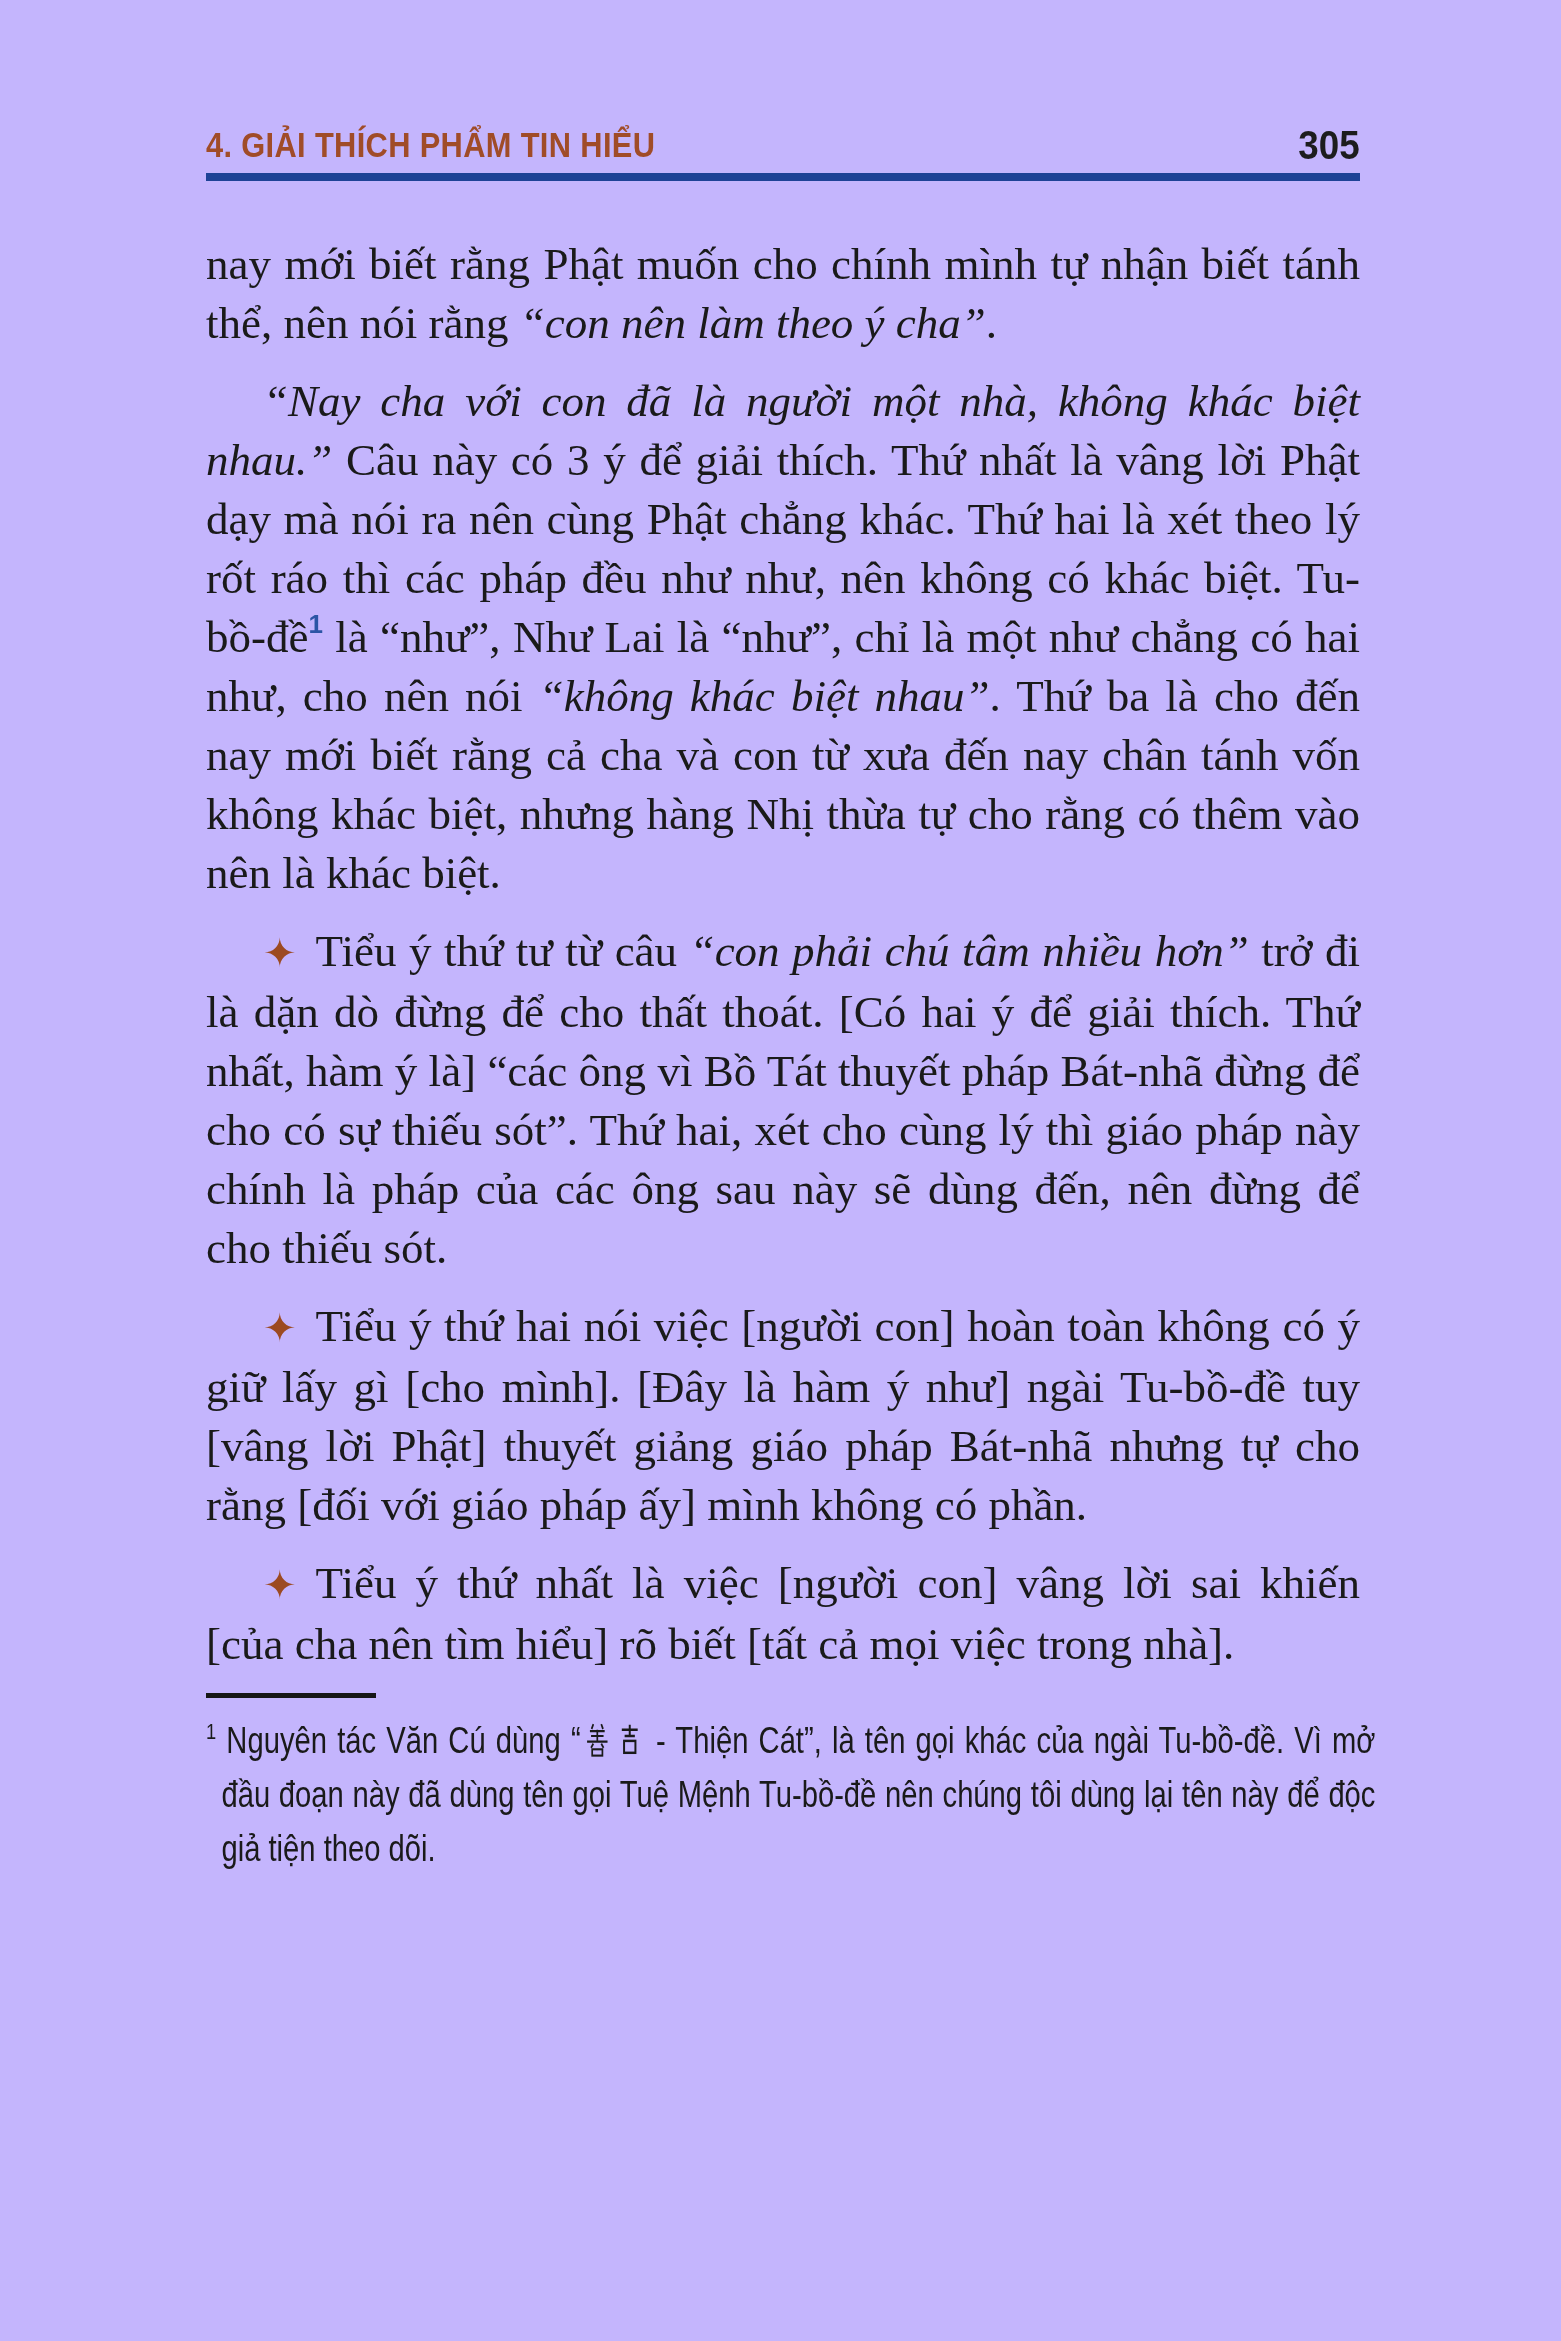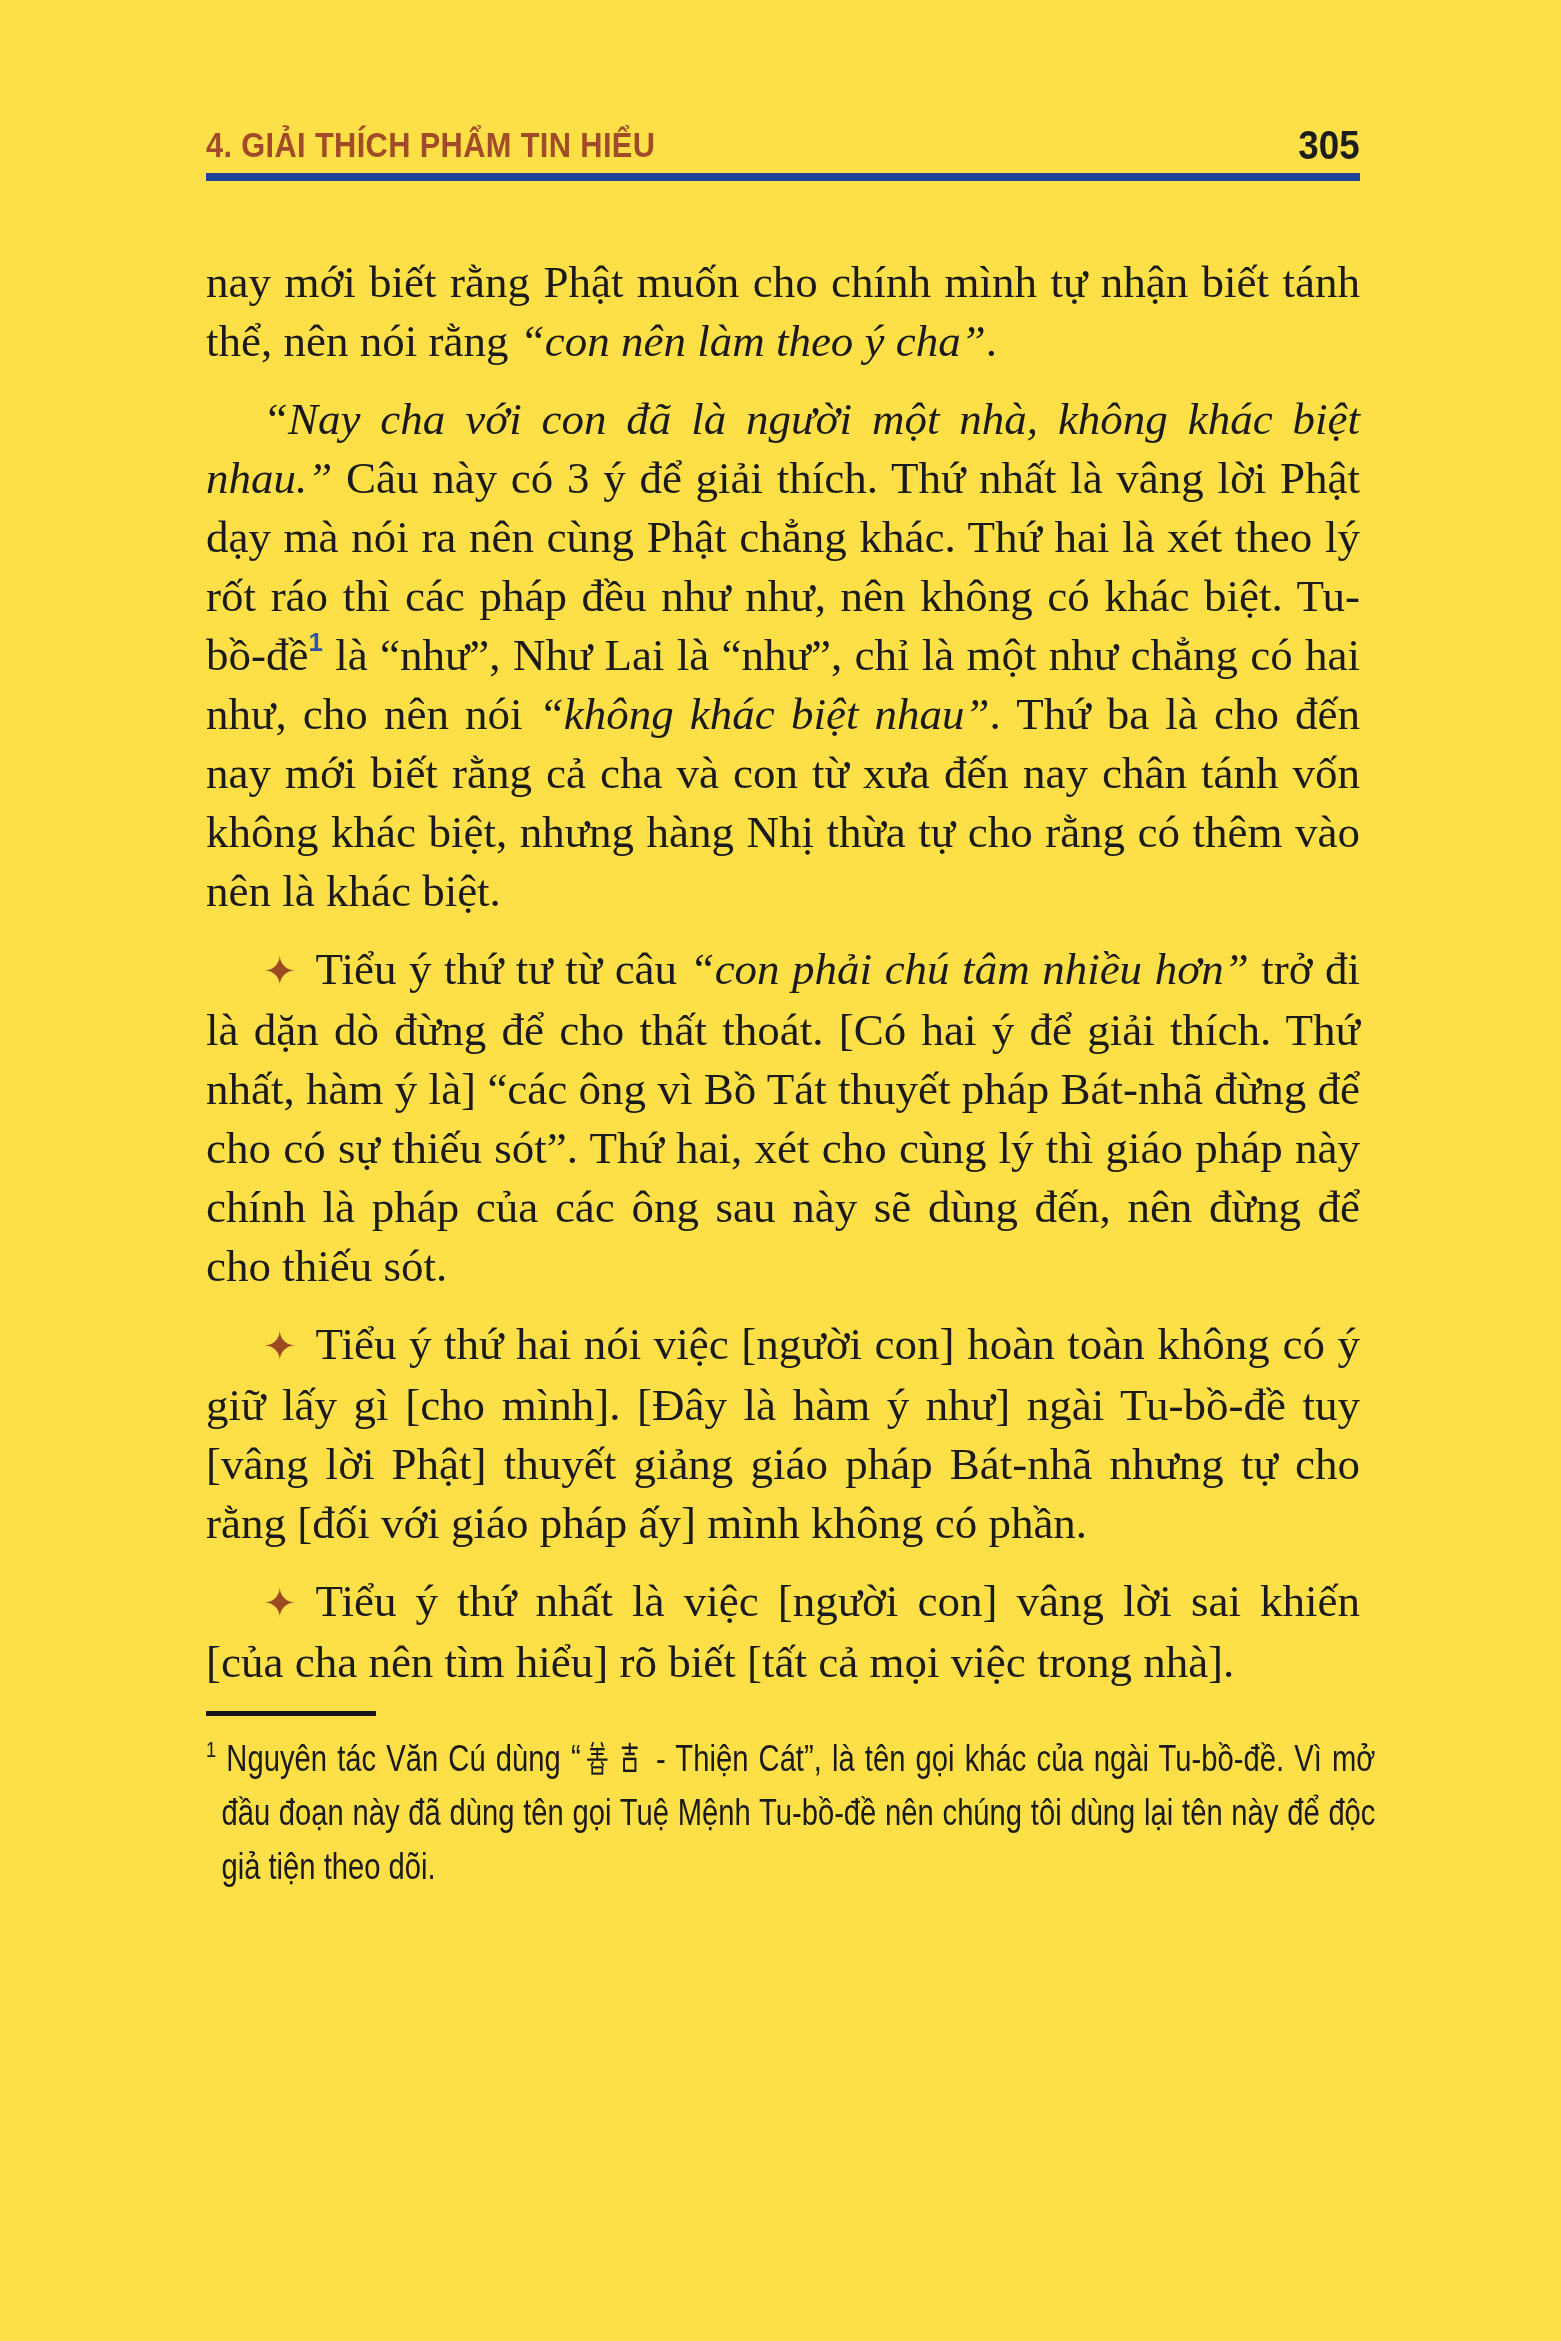--- a/index.html
+++ b/index.html
@@ -1,19 +1,19 @@
 <!DOCTYPE html>
 <html style="font-size:14px"><head>
 <meta charset="utf-8">
 <style>
   html,body { margin:0; padding:0; background:#e8e8e8; }
   .page {
     position:relative;
     width:1561px; height:2342px;
-    background:#fde047;
+    background:#c4b5fd;
     margin:0 auto;
     font-family:"Liberation Serif", serif;
     overflow:hidden;
   }
   .content {
     position:absolute;
     left:206px; top:125px;
     width:1154px;
   }
   
@@ -37,21 +37,21 @@
     font-weight:700;
     font-size:40px;
     line-height:40px;
     transform:scaleX(.92);
     transform-origin:right bottom;
   }
   .head-rule { height:8.7px; margin-top:7.8px; }
 
   
   .body-text {
-    margin-top:72px;
+    margin-top:54px;
     font-size:45px;
     line-height:59px;
     text-align:justify;
   }
   .para { margin:0 0 19px 0; }
   .para.indent { text-indent:57px; }
   .seg-normal { font-style:normal; }
   .seg-italic { font-style:italic; }
   .seg-sup {
     font-family:"Liberation Sans", sans-serif;

